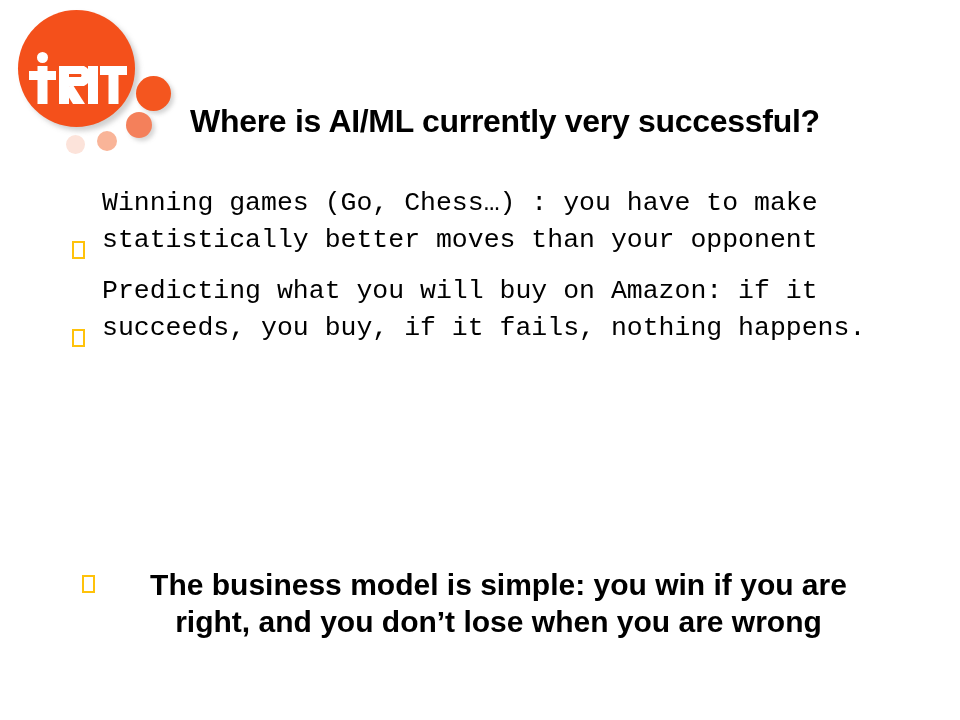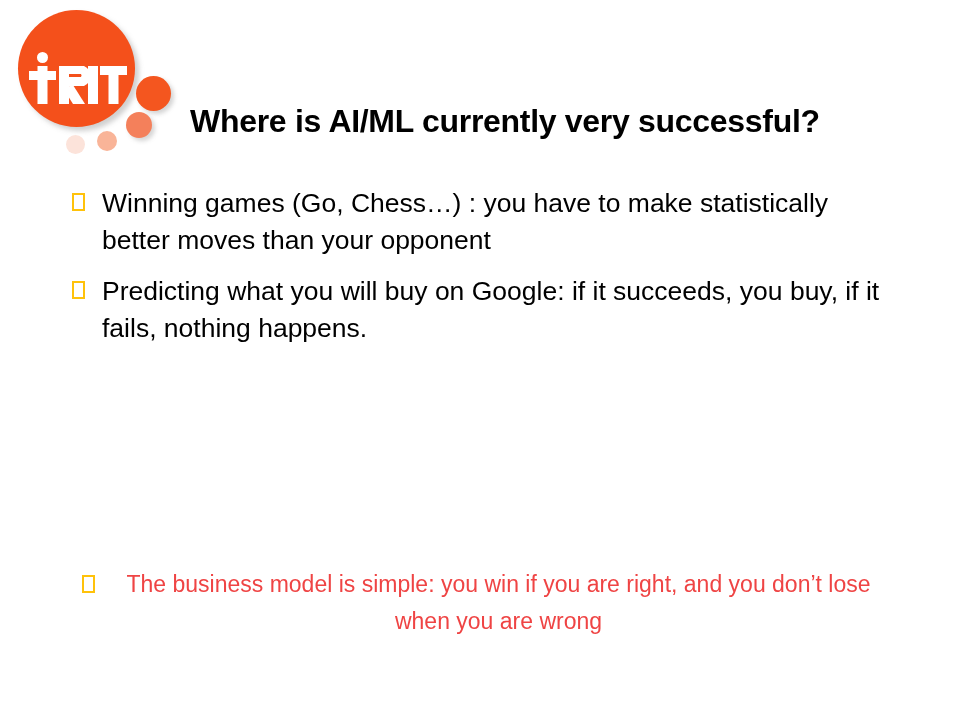--- a/index.html
+++ b/index.html
@@ -94,22 +94,23 @@
 
   
   #bullets {
     position: absolute;
     left: 72px;
     top: 185px;
     width: 830px;
   }
   .bullet-row {
     display: flex;
-    align-items: flex-start;
+    align-items: flex-end;
     margin-bottom: 14px;
+    font-family: Liberation Mono, monospace;
   }
   .bullet-box {
     flex: 0 0 auto;
     width: 13px;
     height: 18px;
     border: 2.5px solid #FFC20A;
     box-sizing: border-box;
     margin-top: 8px;
     margin-right: 17px;
   }
@@ -130,25 +131,25 @@
     align-items: flex-start;
     justify-content: flex-start;
   }
   #conclusion .bullet-box {
     margin-top: 9px;
     margin-right: 14px;
     margin-left: 10px;
   }
   #conclusion-text {
     flex: 1 1 auto;
-    font-size: 23px;
-    font-weight: normal;
+    font-size: 30px;
+    font-weight: bold;
     line-height: 37px;
     text-align: center;
-    color: #ef4444;
+    color: #000000;
     padding-right: 14px;
   }
 </style>
 </head>
 <body>
 
 <div id="logo">
   <div class="circ" id="logo-main"></div>
   <div class="circ" id="logo-dot-1"></div>
   <div class="circ" id="logo-dot-2"></div>
@@ -178,21 +179,21 @@
 
 <div id="bullets">
 
   <div class="bullet-row">
     <div class="bullet-box"></div>
     <div class="bullet-text">Winning games (Go, Chess…) : you have to make statistically better moves than your opponent</div>
   </div>
 
   <div class="bullet-row">
     <div class="bullet-box"></div>
-    <div class="bullet-text">Predicting what you will buy on Google: if it succeeds, you buy, if it fails, nothing happens.</div>
+    <div class="bullet-text">Predicting what you will buy on Amazon: if it succeeds, you buy, if it fails, nothing happens.</div>
   </div>
 
 
 
 </div>
 
 <div id="conclusion">
   <div class="bullet-box"></div>
   <div id="conclusion-text">The business model is simple: you win if you are right, and you don’t lose when you are wrong</div>
 </div>

